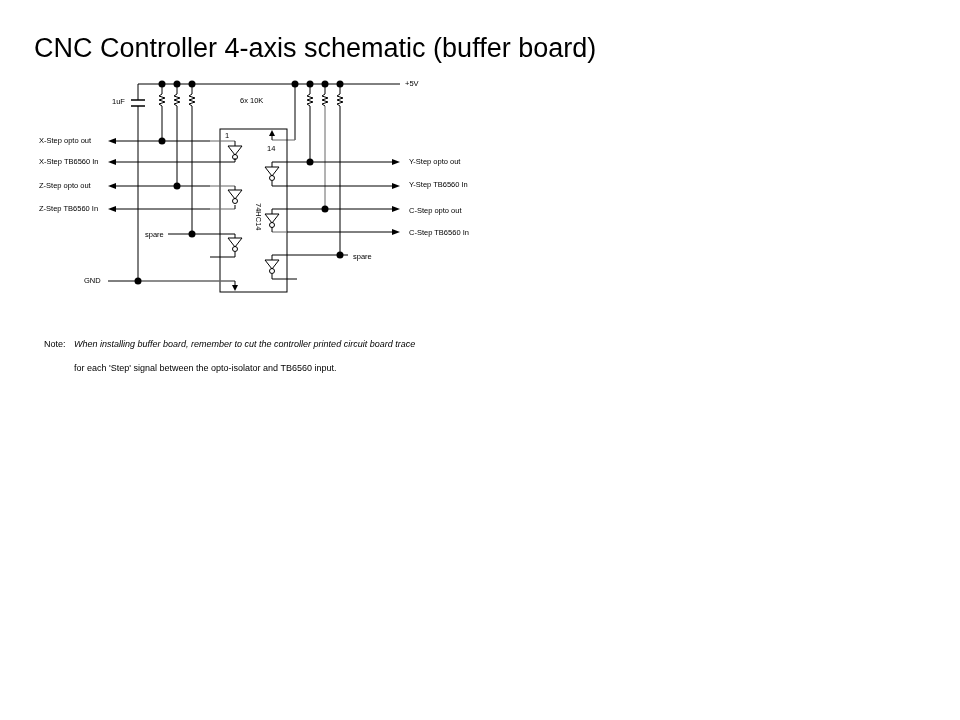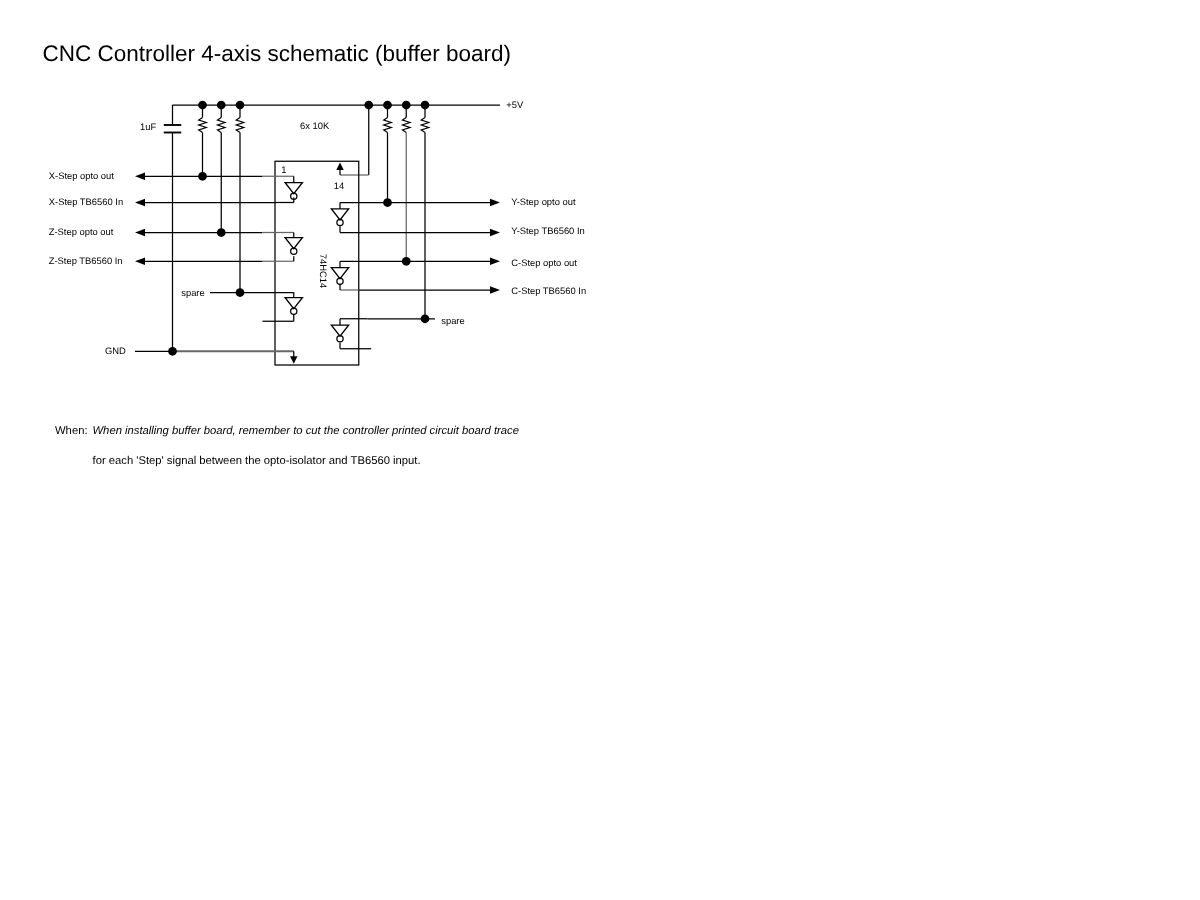--- a/index.html
+++ b/index.html
@@ -1,17 +1,17 @@
 <!DOCTYPE html>
 <html><head>
 <meta charset="utf-8">
 <style>
   html, body { margin: 0; padding: 0; background: #ffffff; }
   body { width: 960px; height: 720px; position: relative; overflow: hidden; font-family: "Liberation Sans", sans-serif; color: #000; }
-  .title { position: absolute; left: 34px; top: 33px; font-size: 18px; font-family: "Liberation Sans", sans-serif; white-space: nowrap; }
+  .title { position: absolute; left: 34px; top: 33px; font-size: 27px; font-family: "Liberation Sans", sans-serif; white-space: nowrap; }
   svg.schem { position: absolute; left: 0; top: 0; }
   svg text { font-family: "Liberation Sans", sans-serif; font-size: 7.5px; fill: #000; }
   .note { position: absolute; left: 44px; top: 338px; font-size: 9px; line-height: 13px; font-family: "Liberation Sans", sans-serif; }
   .note .lbl { position: absolute; left: 0; top: 0; }
   .note .l1 { position: absolute; left: 30px; top: 0; white-space: nowrap; font-style: italic; }
   .note .l2 { position: absolute; left: 30px; top: 24px; white-space: nowrap; }
 </style>
 </head>
 <body>
 
@@ -157,16 +157,16 @@
   <text x="84" y="283">GND</text>
 
   <text x="409" y="164">Y-Step opto out</text>
   <text x="409" y="187">Y-Step TB6560 In</text>
   <text x="409" y="213">C-Step opto out</text>
   <text x="409" y="235">C-Step TB6560 In</text>
   <text x="353" y="259">spare</text>
 </svg>
 
 <div class="note">
-  <span class="lbl">When:</span>
+  <span class="lbl">Note:</span>
   <span class="l1">When installing buffer board, remember to cut the controller printed circuit board trace</span>
   <span class="l2">for each 'Step' signal between the opto-isolator and TB6560 input.</span>
 </div>
 
 </body></html>

